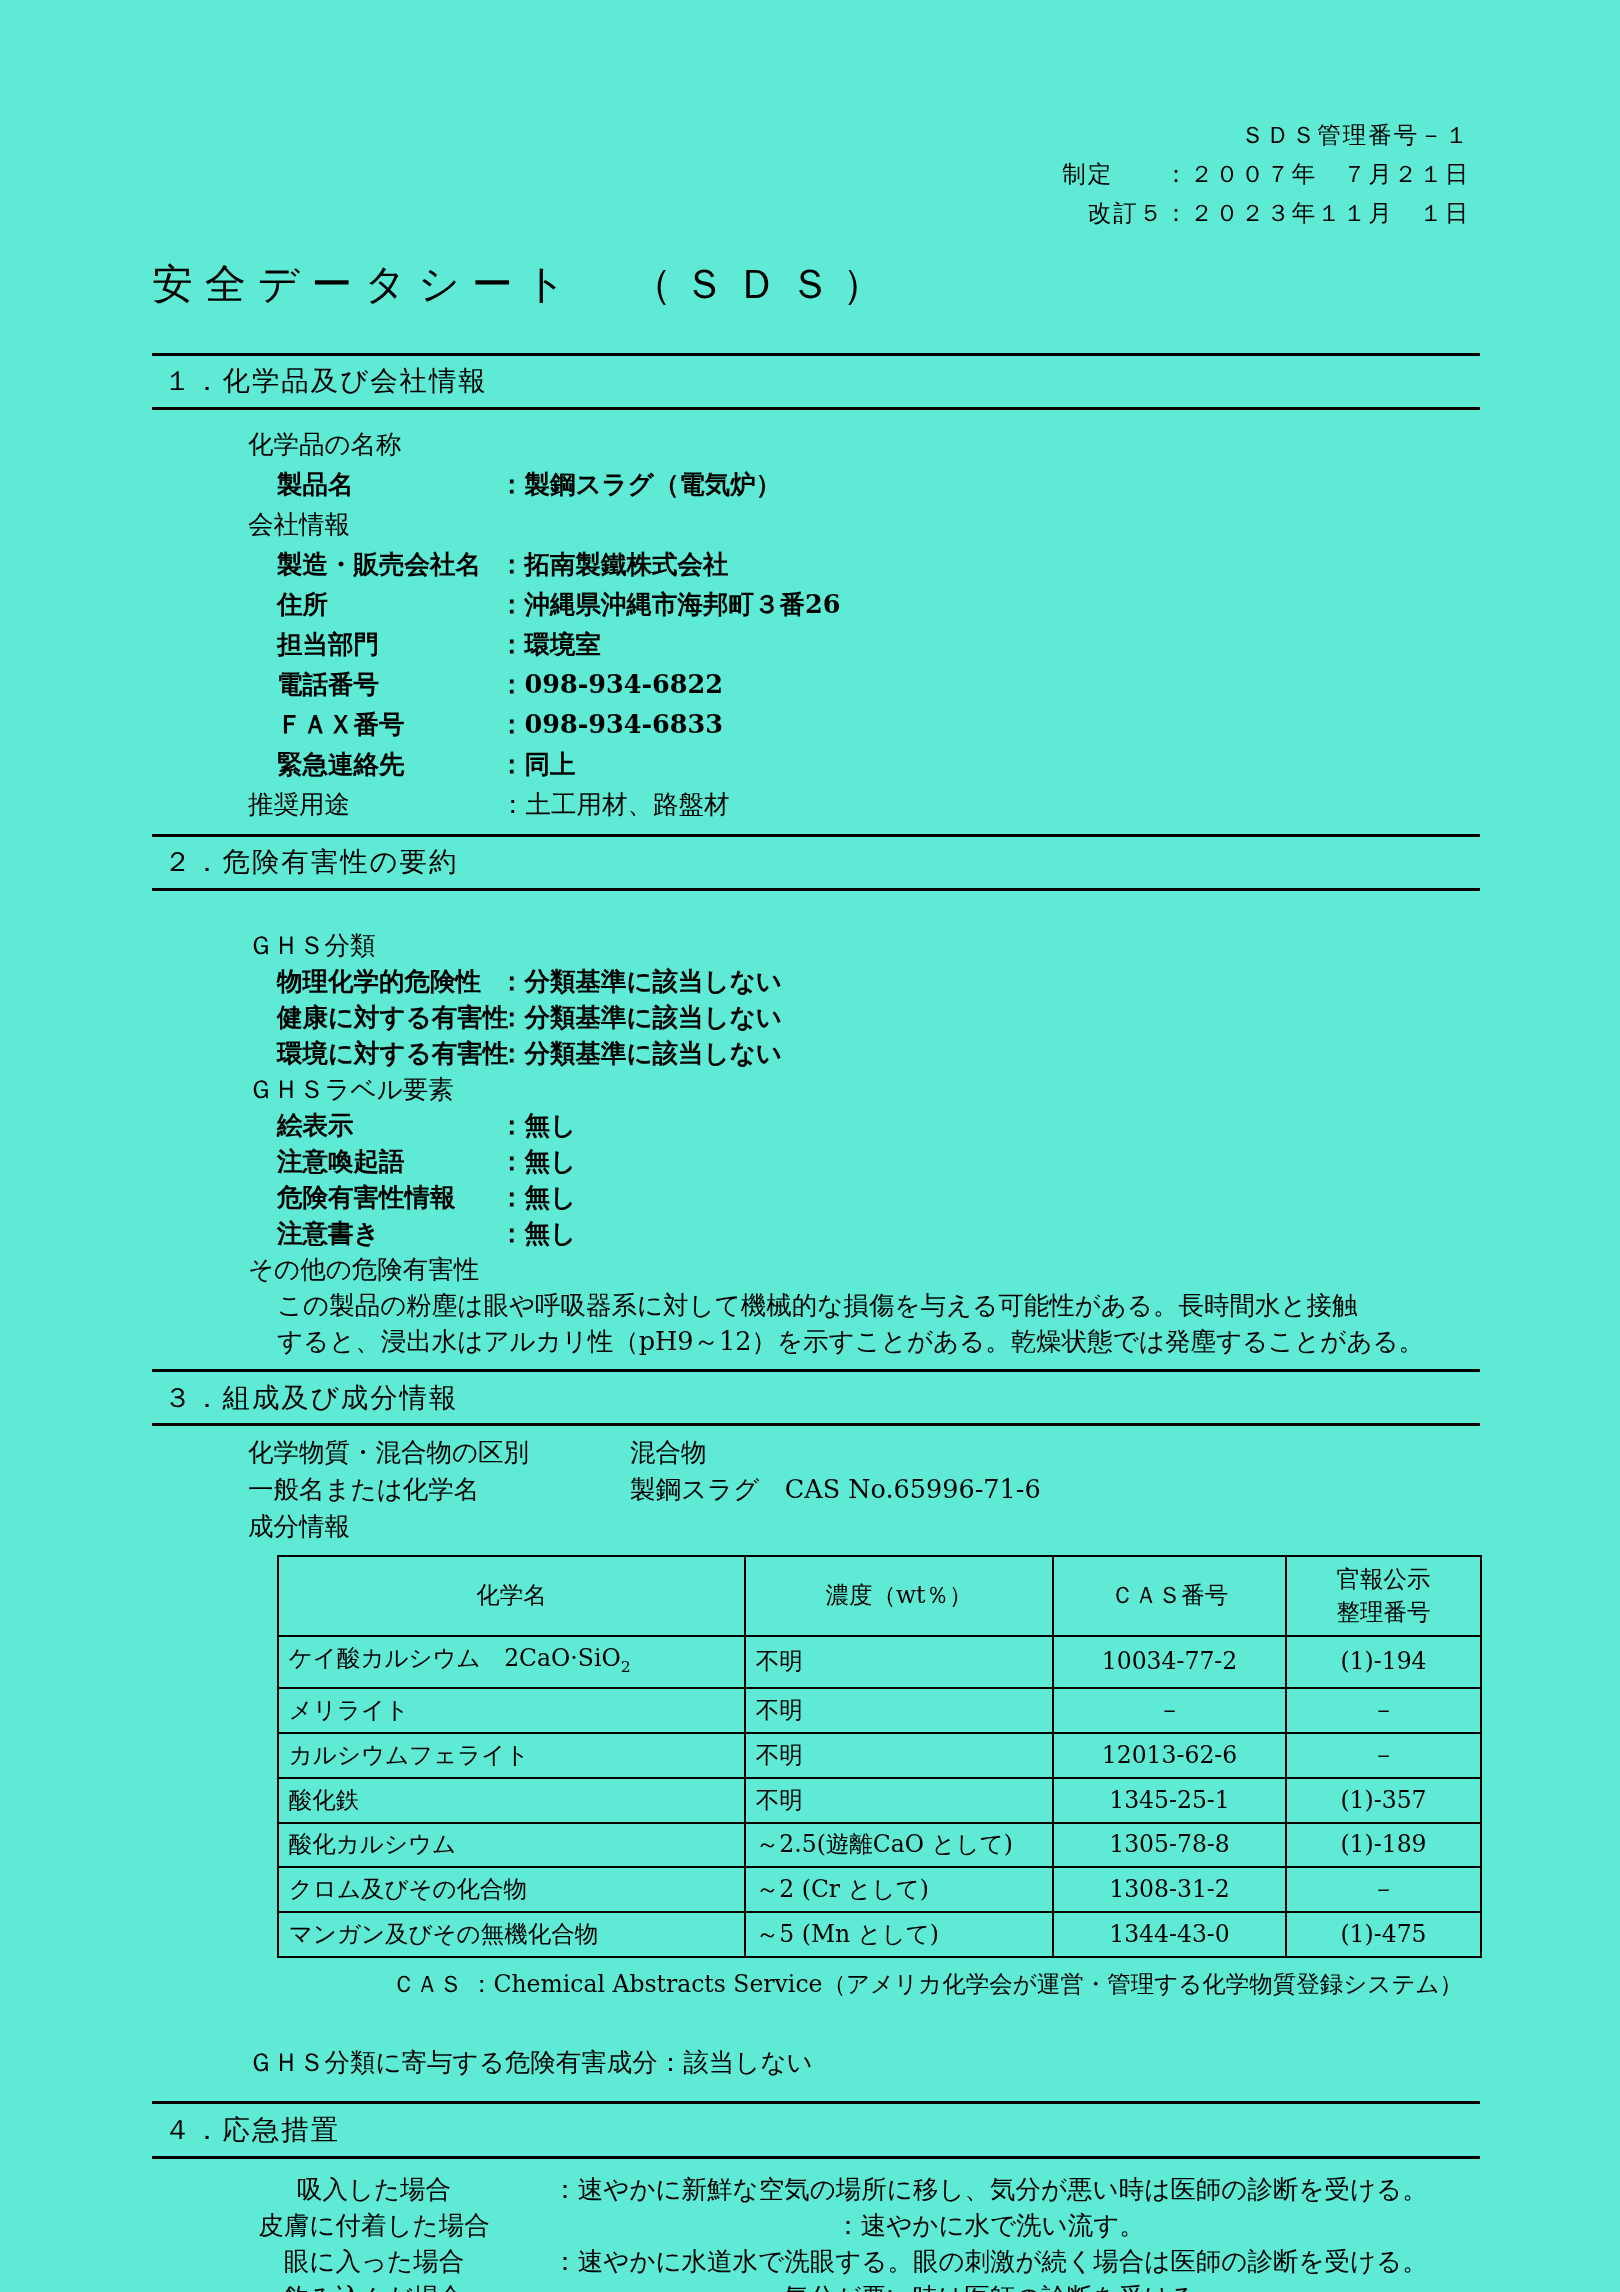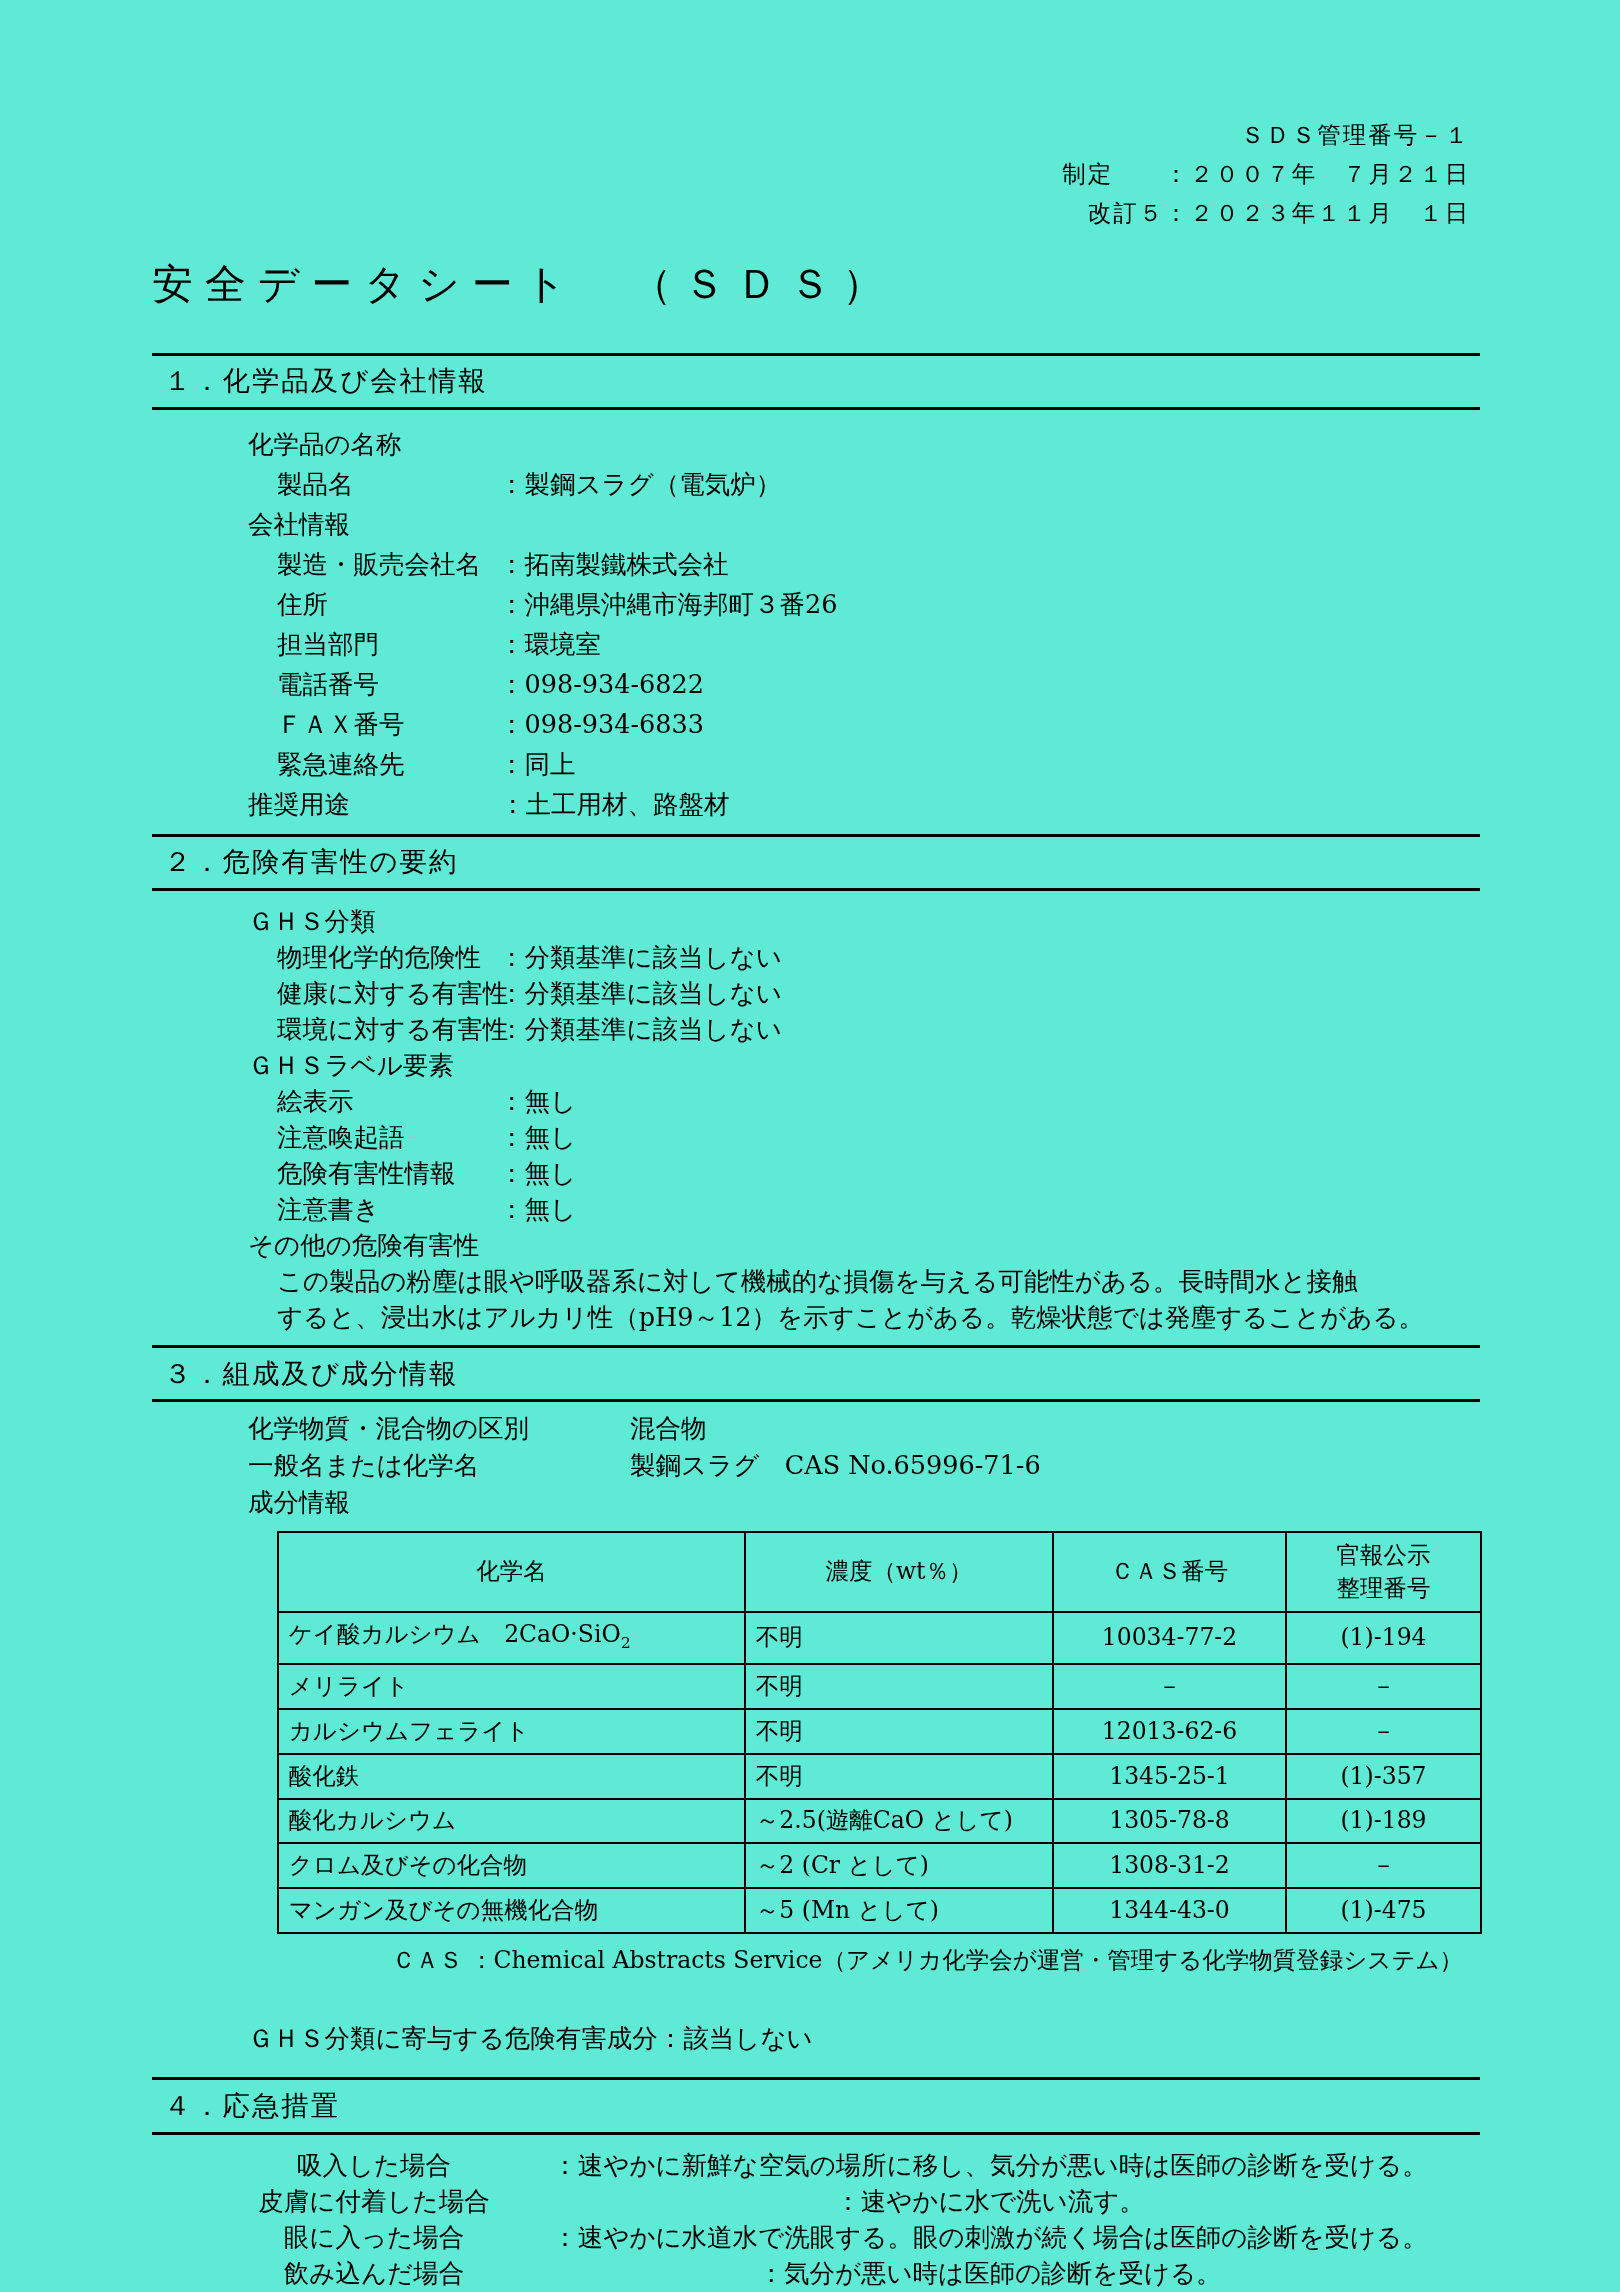--- a/index.html
+++ b/index.html
@@ -22,30 +22,30 @@
   .sec-head {
     border-top:3.9px solid #000; border-bottom:3.9px solid #000;
     padding:7.8px 0 7.8px 11.8px; font-size:27.4px; letter-spacing:2px;
   }
   .mt-s1 { margin-top:41px; }
 
   .sec-body { font-size:25.5px; }
   .row { display:flex; white-space:pre; }
   .grp { display:block; }
   .ind1 { padding-left:96px; }
-  .ind2 { padding-left:125px; }
+  .ind2 { padding-left:125px;font-weight:bold; }
   .lbl { flex:0 0 auto; }
   .val { flex:1 1 auto; }
 
   .s1-body { padding:13.7px 0 9.8px; }
   .s1-body .row { line-height:40px; }
   .s1-body .ind2 .lbl { width:222px; }
   .s1-body .ind1 .lbl { width:252px; }
 
-  .s2-body { padding:11.8px 0 9.8px; }
+  .s2-body { padding:11.8px 0 9.8px;margin-top:24px; }
   .s2-body .row { line-height:36px; }
   .s2-body .ind2 .lbl { width:222px; }
   .para { padding-left:125px; line-height:36px; white-space:pre; }
 
   .s3-body { padding:7.8px 0 9.8px; }
   .s3-body .row { line-height:37px; }
   .s3-body .ind1 .lbl { width:382px; }
 
   table.comp {
     margin:9.8px 0 0 125px; border-collapse:collapse;

